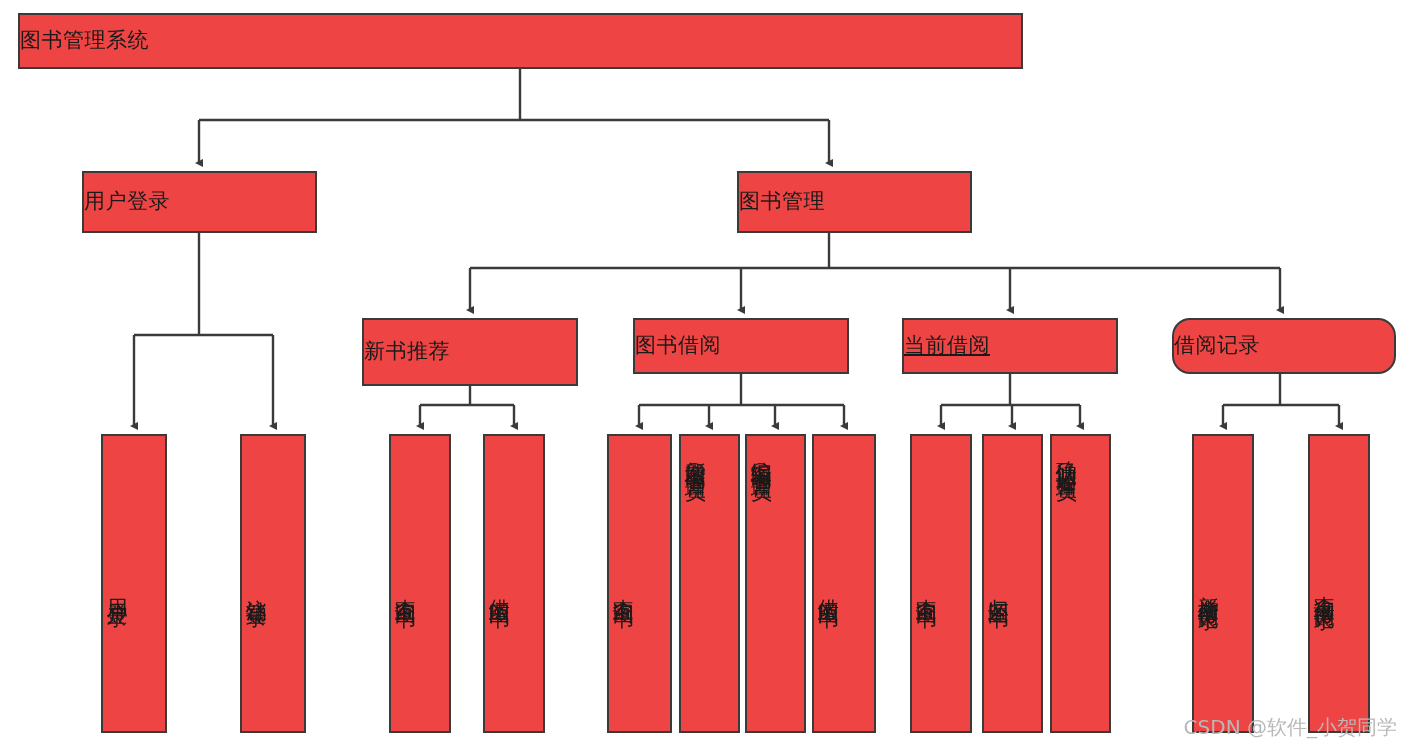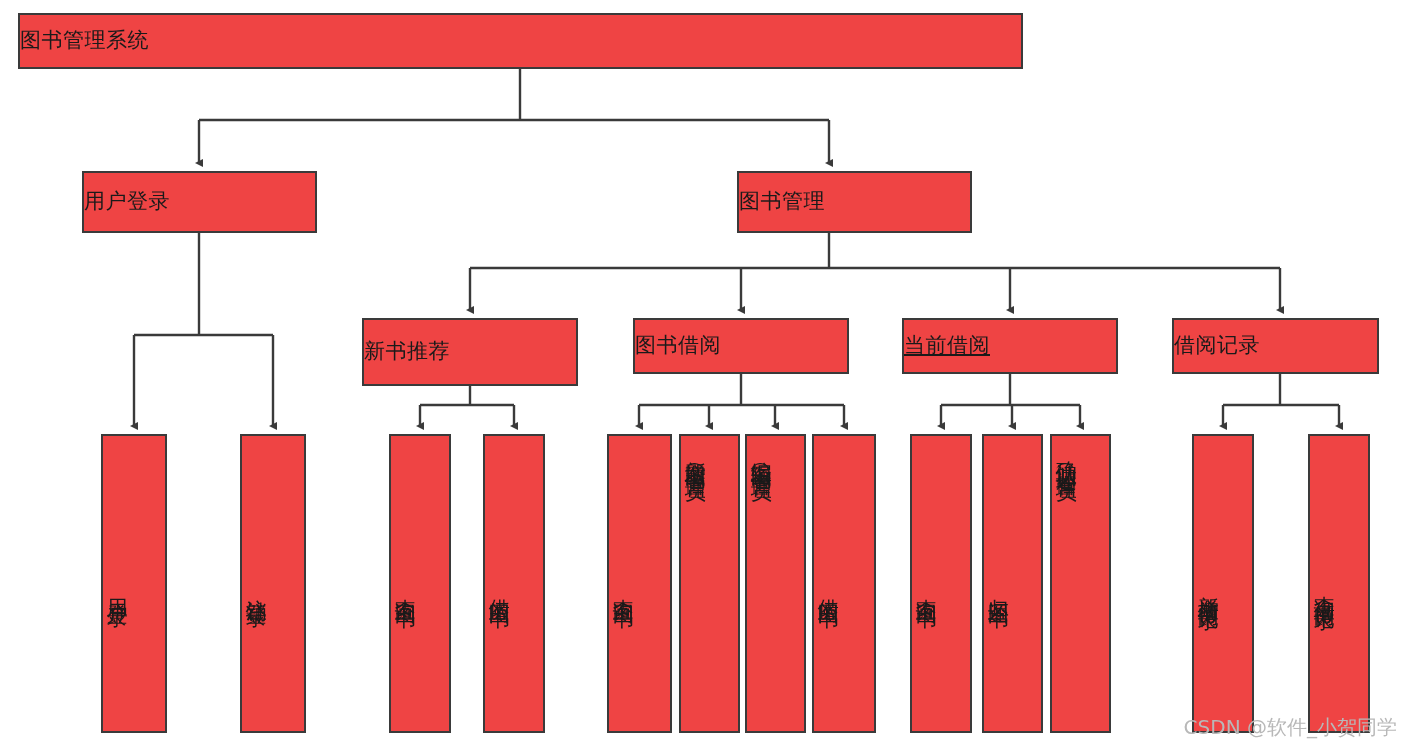--- a/index.html
+++ b/index.html
@@ -150,21 +150,21 @@
 
   <div class="node horiz" style="left:362px; top:318px; width:216px; height:68px;">
     <span class="label">新书推荐</span>
   </div>
   <div class="node horiz" style="left:633px; top:318px; width:216px; height:56px;">
     <span class="label">图书借阅</span>
   </div>
   <div class="node horiz" style="left:902px; top:318px; width:216px; height:56px;text-decoration:underline;">
     <span class="label">当前借阅</span>
   </div>
-  <div class="node horiz" style="left:1172px; top:318px; width:207px; height:56px;">
+  <div class="node horiz" style="left:1172px; top:318px; width:224px; height:56px;border-radius:18px;">
     <span class="label">借阅记录</span>
   </div>
 
   <div class="node vert" style="left:101px; top:434px; width:66px; height:299px; align-items:center;">
     <span class="label">用户登录</span>
   </div>
   <div class="node vert" style="left:240px; top:434px; width:66px; height:299px; align-items:center;">
     <span class="label">注销登录</span>
   </div>
 

